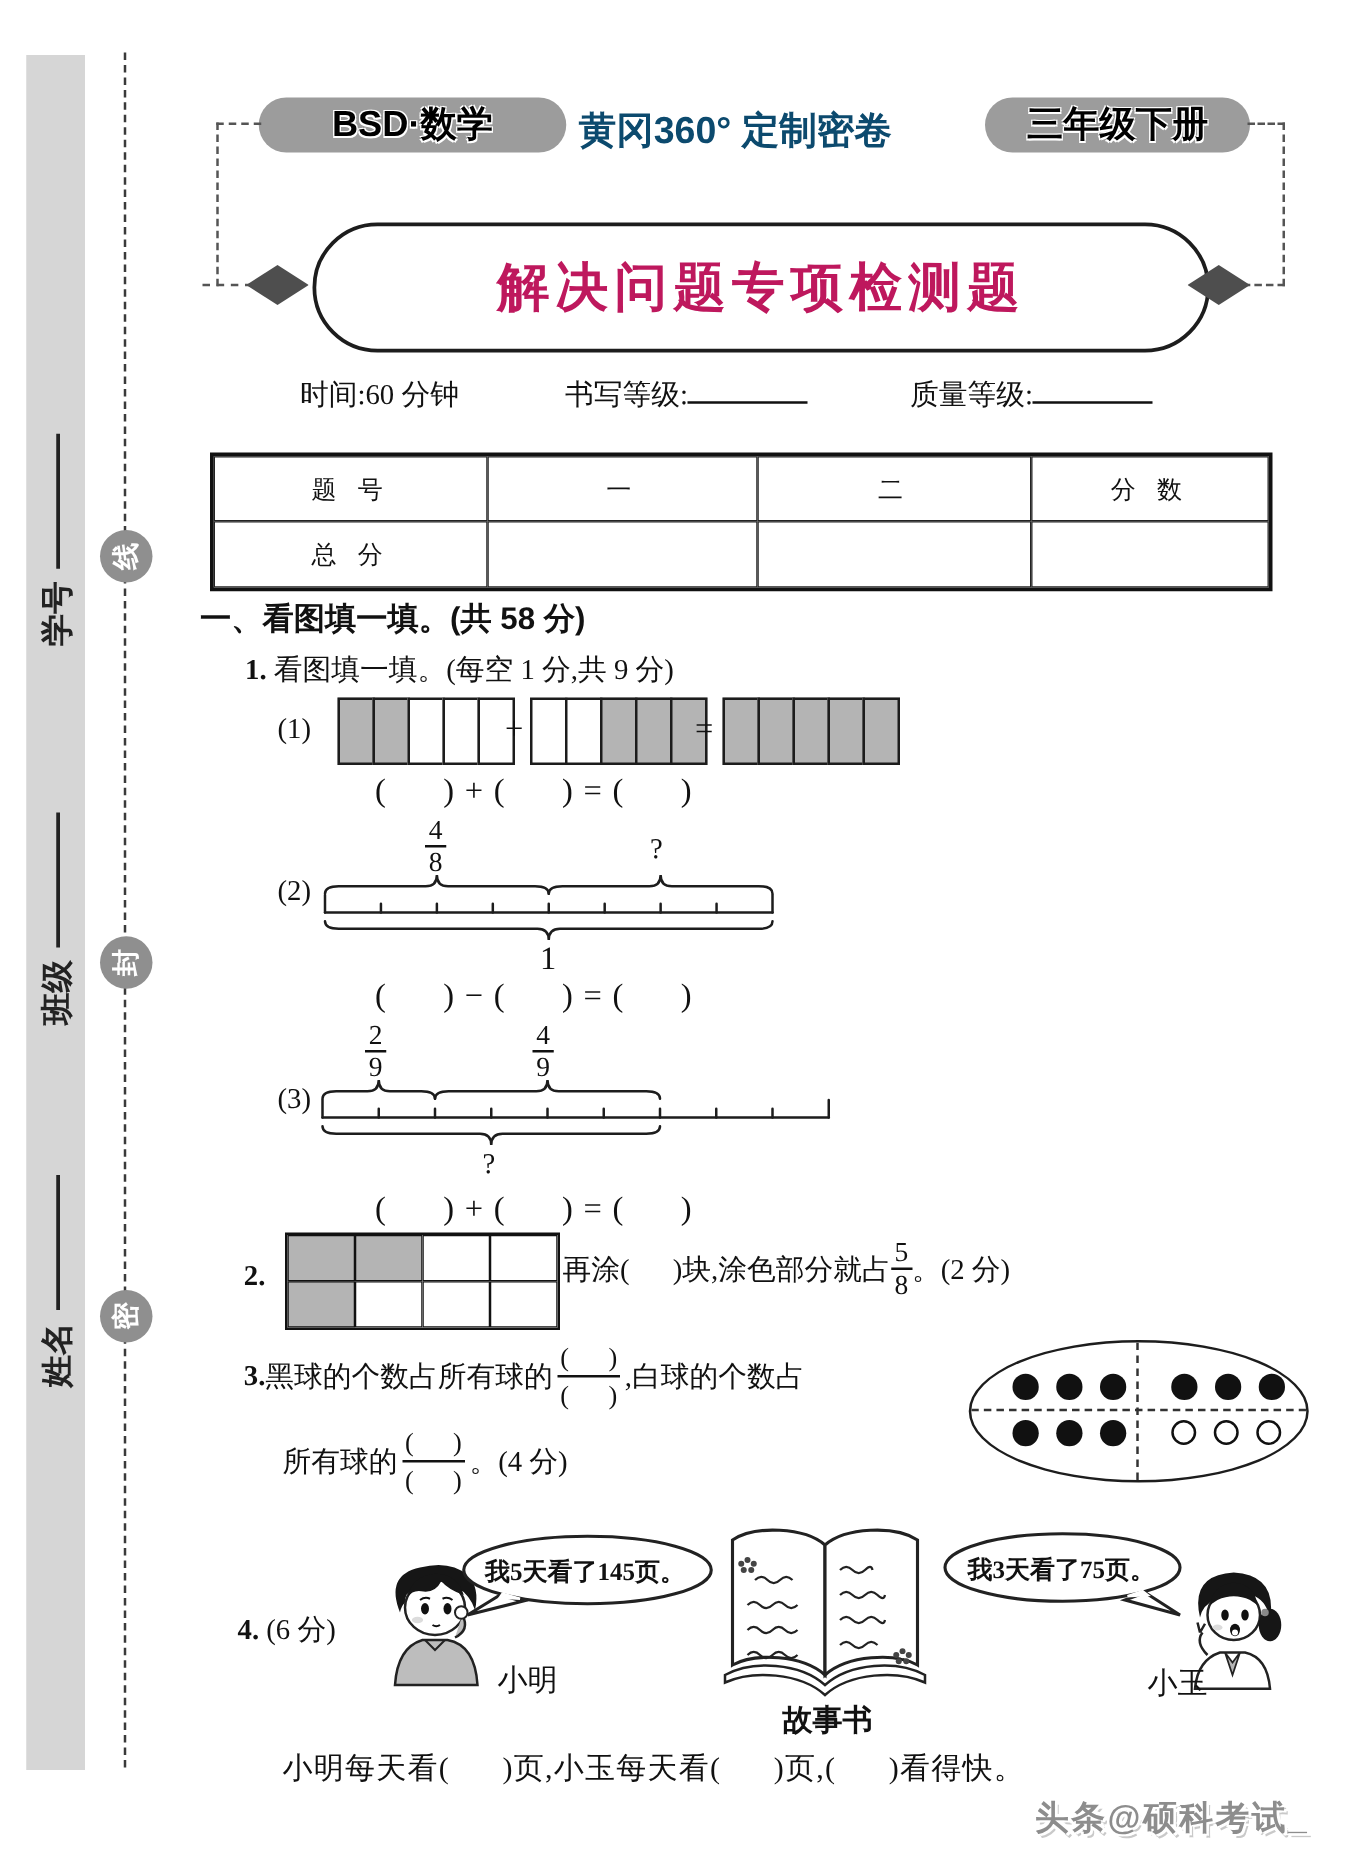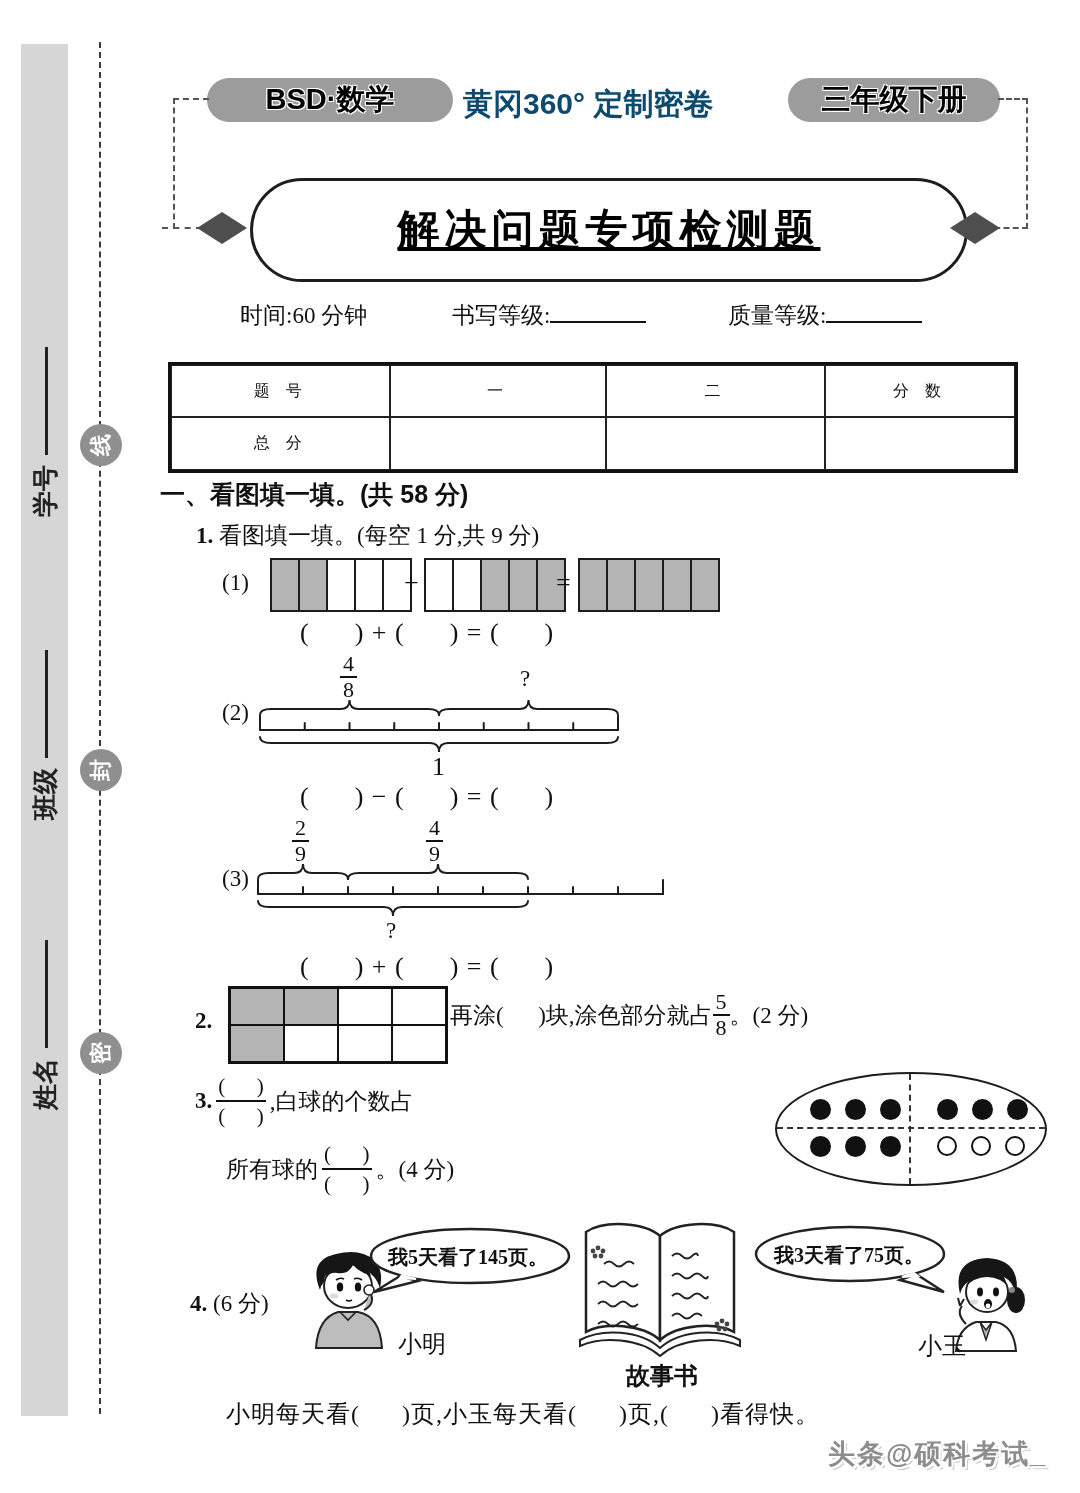--- a/index.html
+++ b/index.html
@@ -22,33 +22,33 @@
 
   
   .pill{height:44px;background:#9c9c9c;border-radius:24px;display:flex;align-items:center;
         justify-content:center;font-family:"Liberation Sans",sans-serif;font-weight:bold;
         font-size:29px;color:#000;
         text-shadow:-1px -1px 0 #fff,1px -1px 0 #fff,-1px 1px 0 #fff,1px 1px 0 #fff;}
   .mid-head{font-family:"Liberation Sans",sans-serif;font-weight:bold;font-size:30px;color:#0c4a6e;
         text-shadow:-1px -1px 0 #fff,1px 1px 0 #fff;}
   .banner{left:250px;top:178px;width:712px;height:98px;border:3.5px solid #1d1d1d;
           border-radius:52px;display:flex;align-items:center;justify-content:center;}
-  .banner .t{font-size:42px;font-weight:bold;letter-spacing:5px;color:#000000;text-decoration:underline;}
+  .banner .t{font-size:42px;font-weight:bold;letter-spacing:5px;color:#be185d;}
   .diamond{width:50px;height:32px;background:#4e4e4e;
            clip-path:polygon(50% 0,100% 50%,50% 100%,0 50%);}
   .dashv{border-left:2px dashed #555;width:0;}
   .dashh{border-top:2px dashed #555;height:0;}
 
   
   .meta{font-size:23px;}
   .blankline{display:inline-block;width:96px;height:4px;border-bottom:2px solid #111;}
   .score-table{left:168px;top:362px;width:844px;height:105px;border:3px solid #111;
                display:grid;grid-template-columns:26% 25.5% 26% 22.5%;grid-template-rows:52px 53px;}
   .score-table .tc{border:1px solid #222;display:flex;align-items:center;justify-content:center;
-                   font-size:16px;letter-spacing:6px;}
+                   font-size:20px;letter-spacing:6px;}
 
   
   .h1{font-family:"Liberation Sans",sans-serif;font-weight:bold;font-size:25px;}
   .qno{font-weight:bold;}
   .body-t{font-size:23px;}
   .eq{font-size:26px;letter-spacing:1px;}
 
   .strip{display:flex;}
   .strip .cell{width:26px;height:50px;border:2px solid #1c1c1c;margin-left:-2px;background:#fff;}
   .strip .cell:first-child{margin-left:0;}
@@ -248,20 +248,21 @@
     <span class="body-t pre">再涂(      )块,涂色部分就占</span>
     <span class="frac">
       <span class="fn">5</span>
       <span class="fd">8</span>
     </span>
     <span class="body-t">。(2 分)</span>
   </div>
 
   <div class="abs" style="left:195px;top:1074px;display:flex;align-items:center;">
     <span class="body-t qno">3.</span>
+    <span class="body-t">黑球的个数占所有球的</span>
     <span class="pfrac pre">
       <span class="fn">(      )</span>
       <span class="fd">(      )</span>
     </span>
     <span class="body-t">,白球的个数占</span>
   </div>
   <div class="abs" style="left:226px;top:1142px;display:flex;align-items:center;">
     <span class="body-t">所有球的</span>
     <span class="pfrac pre">
       <span class="fn">(      )</span>

